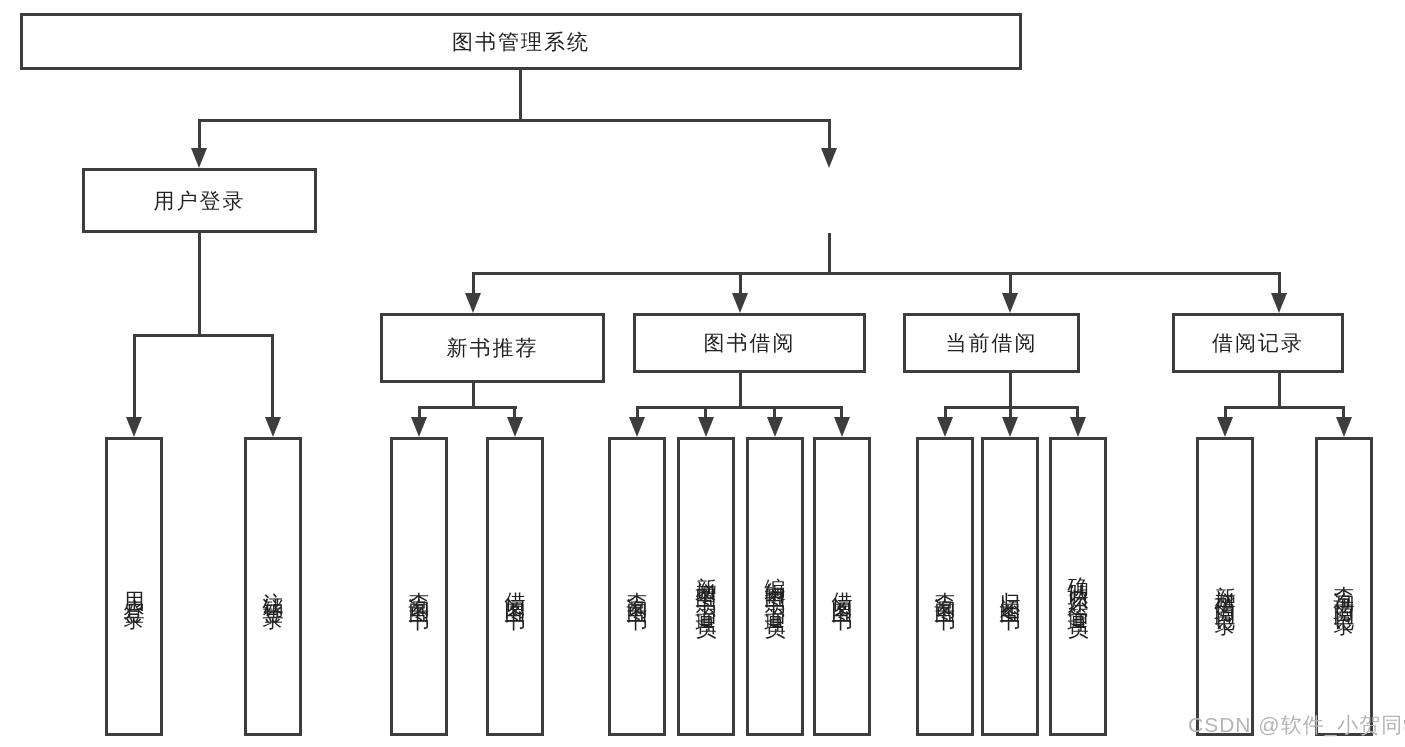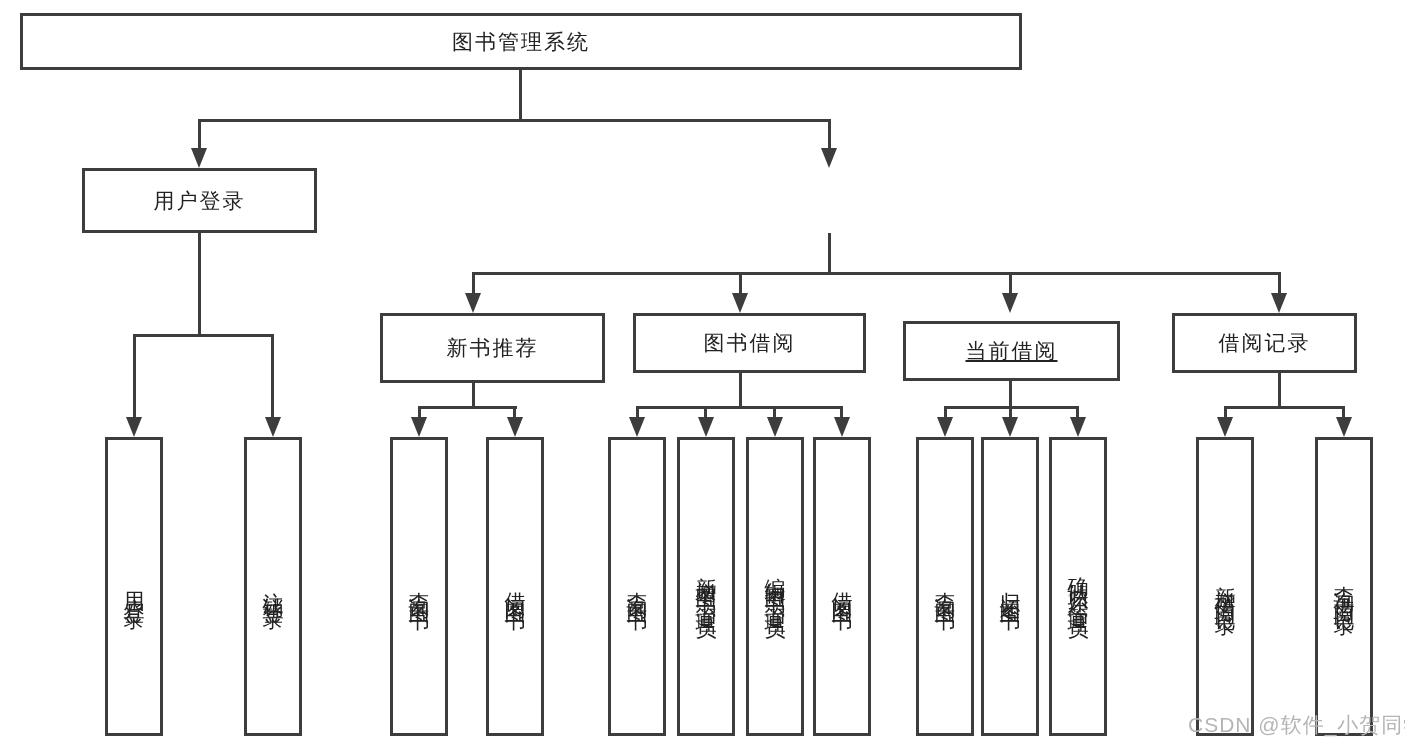--- a/index.html
+++ b/index.html
@@ -40,22 +40,22 @@
 <body>
 
 <div class="stage">
 
   <div class="box" style="left:20px; top:13px; width:1002px; height:57px;">图书管理系统</div>
 
   <div class="box" style="left:82px; top:168px; width:235px; height:65px;">用户登录</div>
 
   <div class="box" style="left:361px; top:313px; width:225px; height:70px;margin-left:19px;">新书推荐</div>
   <div class="box" style="left:633px; top:313px; width:233px; height:60px;">图书借阅</div>
-  <div class="box" style="left:903px; top:321px; width:217px; height:60px;text-decoration:underline;">当前借阅</div>
-  <div class="box" style="left:1172px; top:313px; width:185px; height:60px;">借阅记录</div>
+  <div class="box" style="left:903px; top:313px; width:177px; height:60px;">当前借阅</div>
+  <div class="box" style="left:1172px; top:313px; width:172px; height:60px;">借阅记录</div>
 
   <div class="vbox" style="left:105px;">
     <span class="vtext">用户登录</span>
     </div>
   <div class="vbox" style="left:244px;">
     <span class="vtext">注销登录</span>
     </div>
 
   <div class="vbox" style="left:390px;">
     <span class="vtext">查询图书</span>

